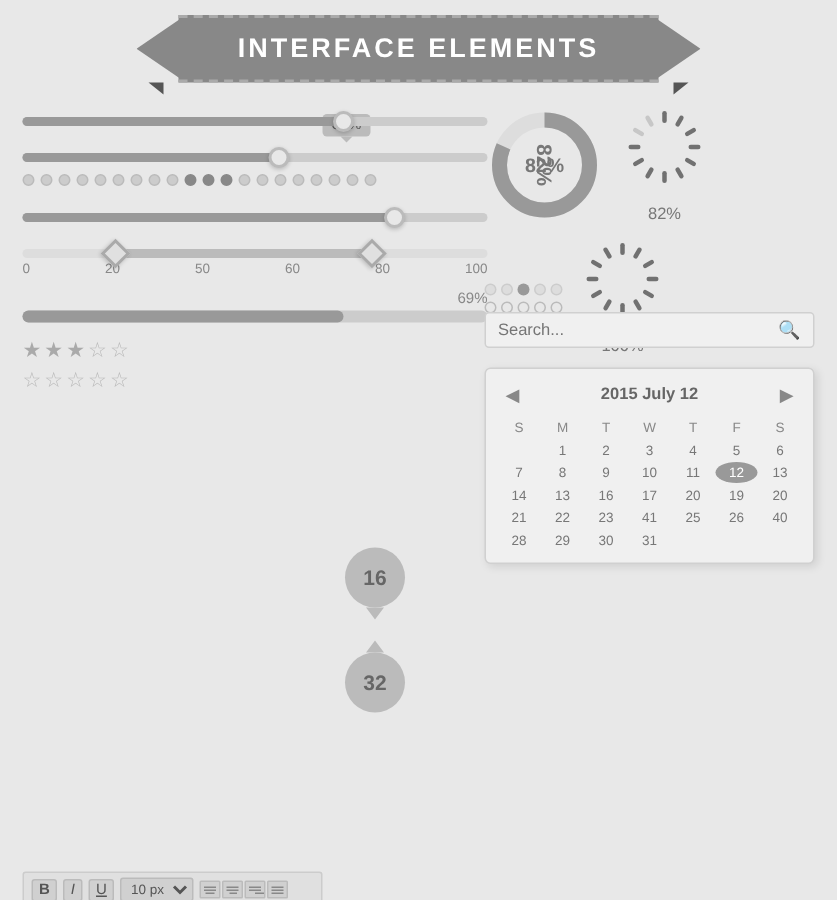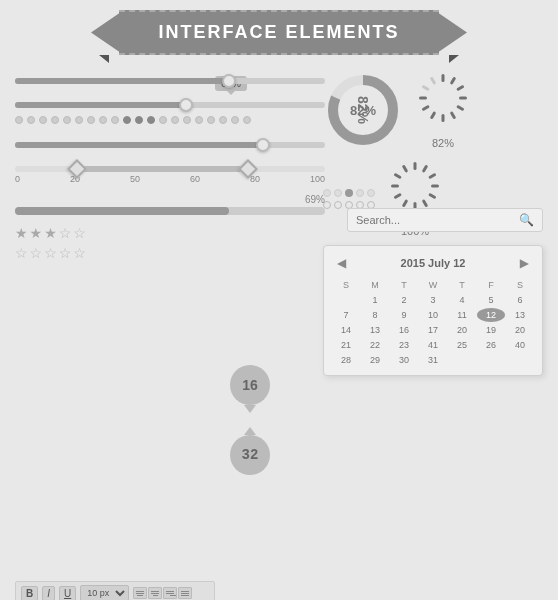--- a/index.html
+++ b/index.html
@@ -310,21 +310,21 @@
       color: #fff;
       border-radius: 50%;
     }
     .cal-day.empty { color: transparent; cursor: default; }
 
     
     .search-section {
       position: absolute;
       right: 0;
       bottom: 5px;
-      width: 196px;
+      width: 220px;
     }
     .search-box {
       display: flex;
       align-items: center;
       background: #f0f0f0;
       border: 1px solid #d0d0d0;
       border-radius: 3px;
       padding: 4px 8px;
     }
     .search-input {
@@ -679,18 +679,18 @@
     </div>
 
   </div>
 
   <div class="bubble-16">
     <div class="speech-bubble speech-bottom">
       <span>16</span>
     </div>
   </div>
   <div class="bubble-32">
-    <div class="speech-bubble speech-top" style="margin-top:15px;font-family:Liberation Mono, monospace;">
+    <div class="speech-bubble speech-top" style="margin-top:15px;">
       <span>32</span>
     </div>
   </div>
 
 </div>
 
 </body></html>

